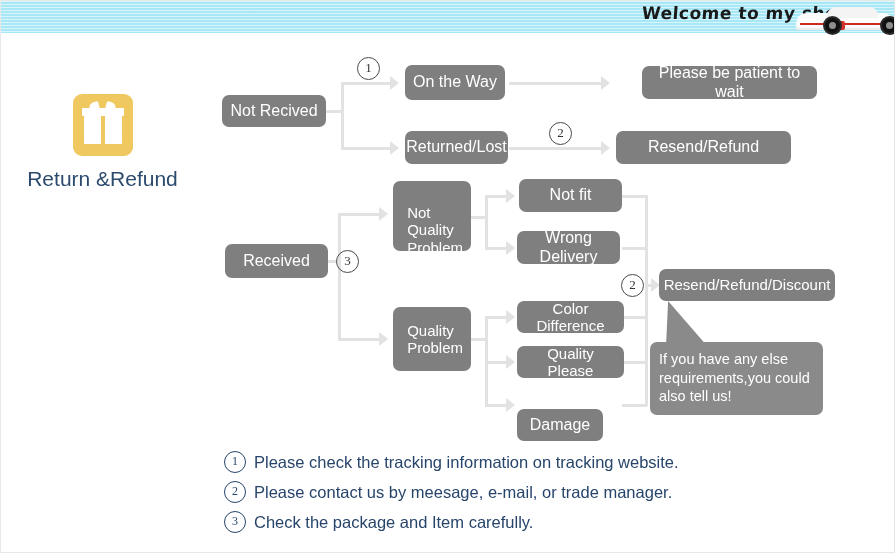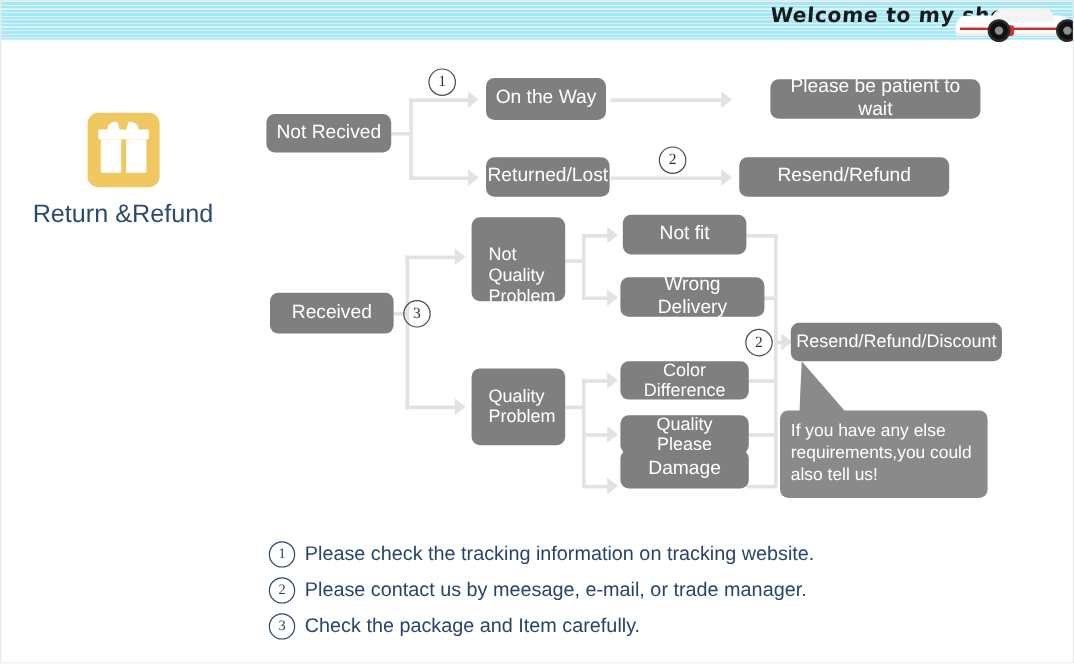--- a/index.html
+++ b/index.html
@@ -375,27 +375,27 @@
 
   <div class="node multi" style="left:392px; top:306px; width:78px; height:64px; font-size:15px; align-items:center;">
     <div>
       <div>Quality</div>
       <div>Problem</div>
     </div>
   </div>
 
   <div class="node" style="left:518px; top:178px; width:103px; height:33px;">Not fit</div>
 
-  <div class="node" style="left:516px; top:230px; width:120px; height:33px;">Wrong Delivery</div>
+  <div class="node" style="left:516px; top:230px; width:103px; height:33px;">Wrong Delivery</div>
 
   <div class="node small" style="left:516px; top:300px; width:107px; height:32px;">Color Difference</div>
 
   <div class="node small" style="left:516px; top:345px; width:107px; height:32px;">Quality Please</div>
 
-  <div class="node" style="left:516px; top:374px; width:107px; height:32px;">Damage</div>
+  <div class="node" style="left:516px; top:408px; width:86px; height:32px;">Damage</div>
 
   <div class="node small" style="left:658px; top:268px; width:176px; height:32px;">Resend/Refund/Discount</div>
 
   <div class="circ" style="left:335px; top:249px;">3</div>
   <div class="circ" style="left:620px; top:273px;">2</div>
 
   <div class="bubble-tail2"></div>
   <div class="bubble">If you have any else requirements,you could also tell us!</div>
 
   <div class="legend">

